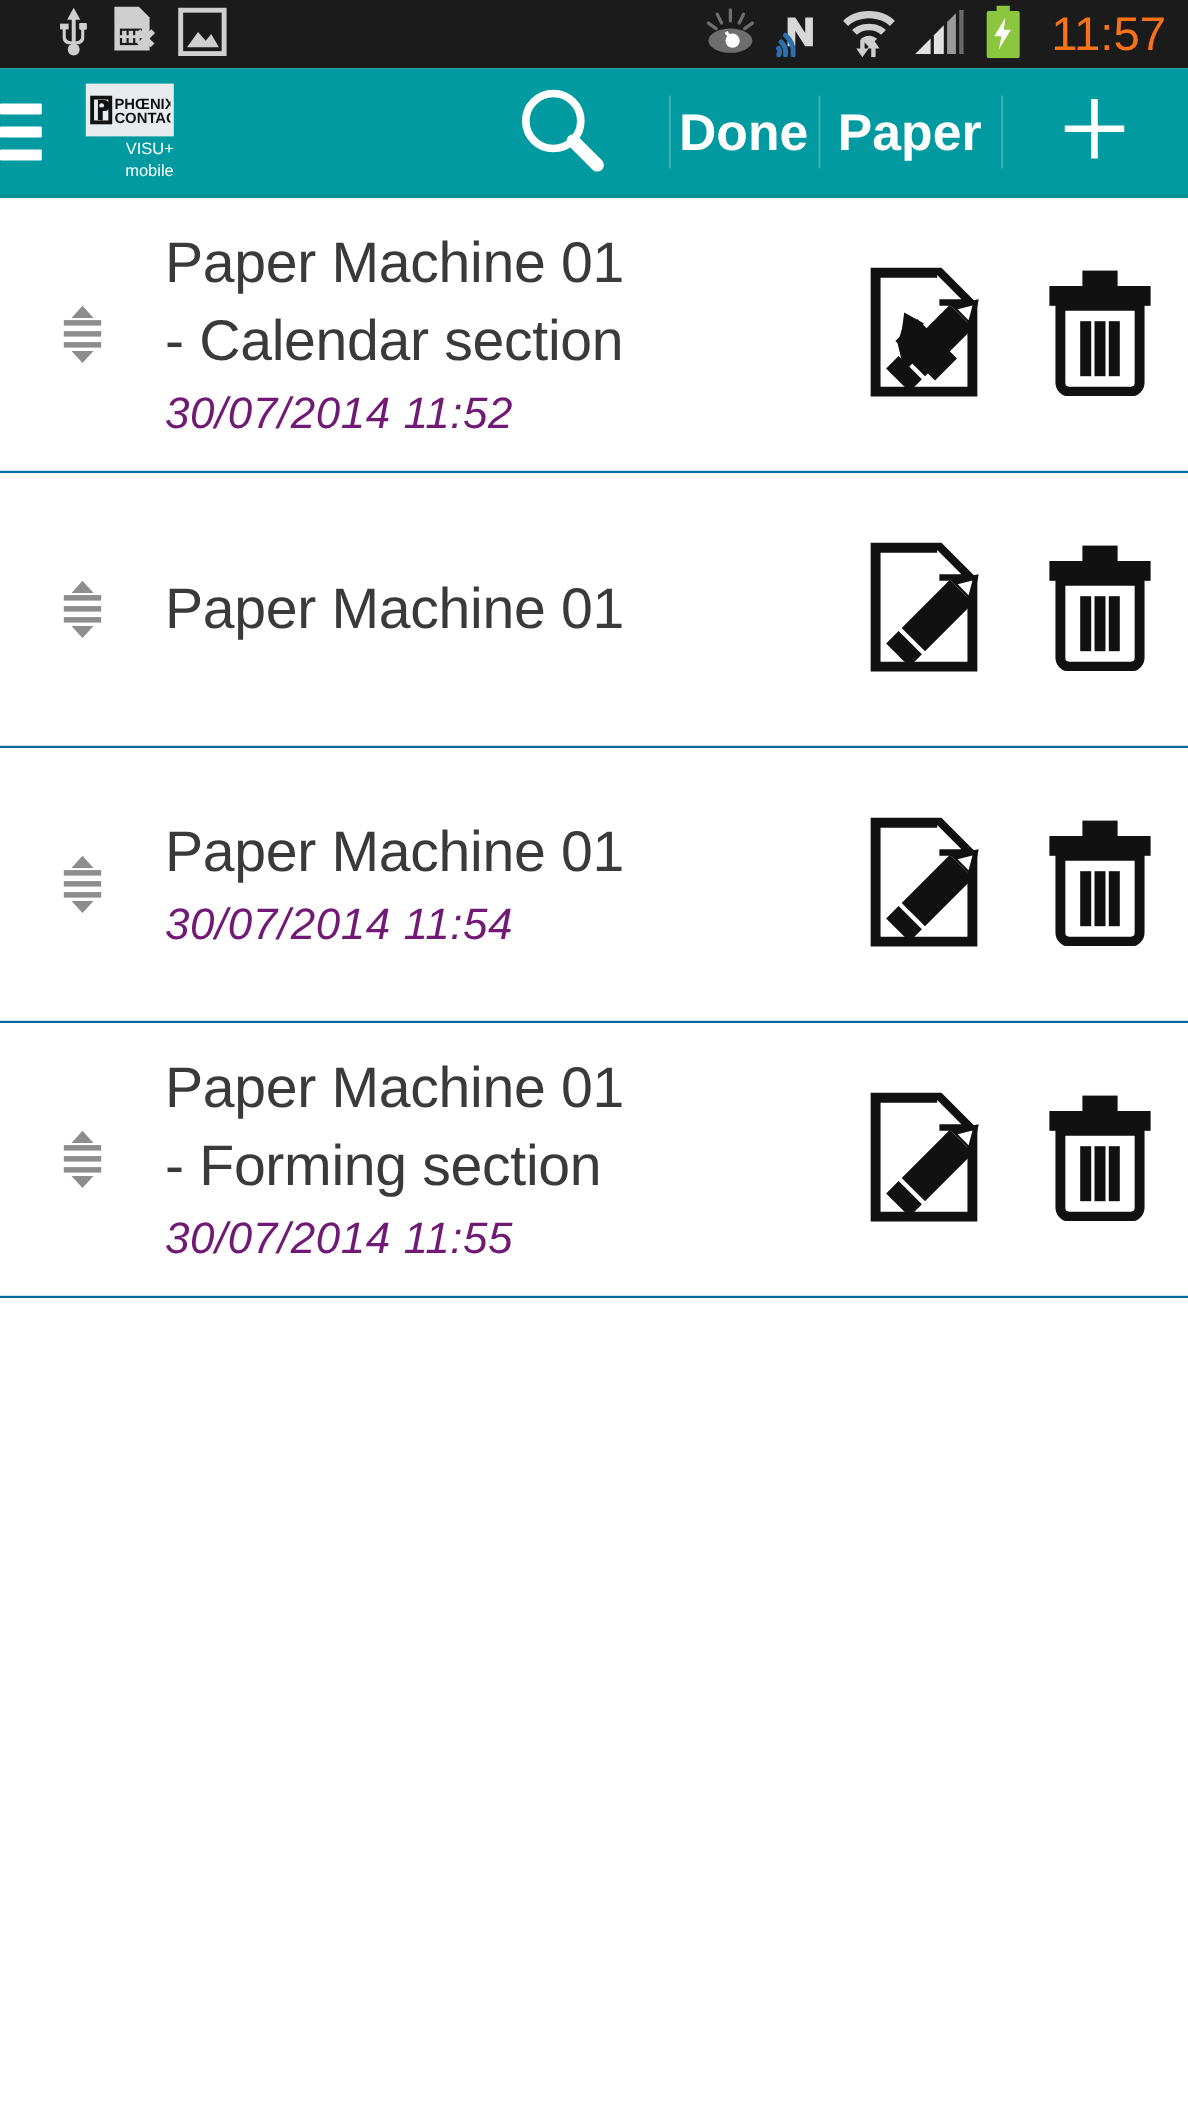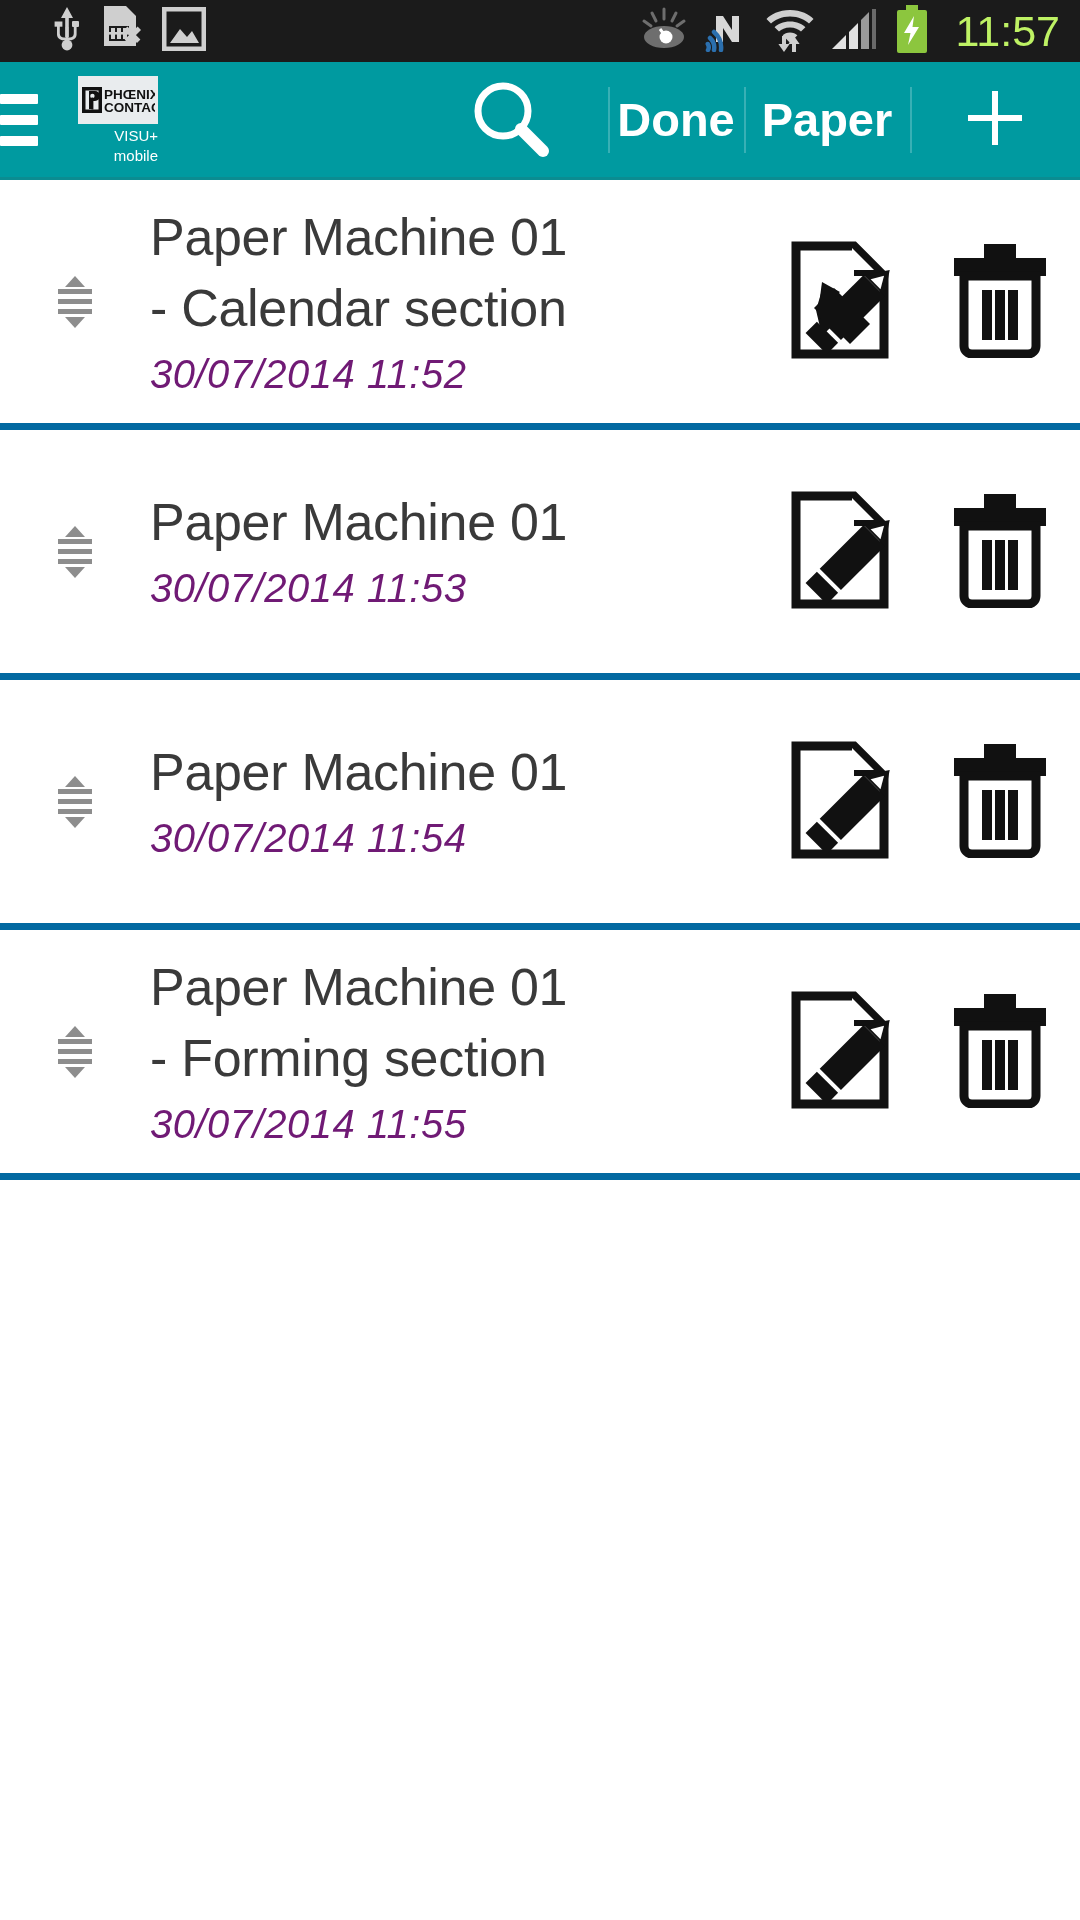--- a/index.html
+++ b/index.html
@@ -14,21 +14,21 @@
   
   .statusbar{
     position:relative; height:62px; width:100%;
     background:#1b1b1b;
     display:flex; align-items:center;
   }
   .sb-left{ display:flex; align-items:center; gap:20px; margin-left:52px; }
   .sb-right{ display:flex; align-items:center; gap:16px; margin-left:auto; margin-right:20px; }
   .sb-ic{ display:block; }
   .sb-clock{
-    color:#bef264; font-size:43px; letter-spacing:0px;
+    color:#f97316; font-size:43px; letter-spacing:0px;
     font-family:"Liberation Sans", sans-serif; font-weight:400;
     margin-left:10px; line-height:62px;
   }
 
   
   .appbar{
     position:relative; height:118px; width:100%;
     background:#009aa0;
     display:flex; align-items:center;
     border-bottom:3px solid #0b8c91;
@@ -67,21 +67,21 @@
   .ab-search{ width:196px; }
   .ab-done{ width:136px; font-size:47px; font-weight:700; }
   .ab-sort{ width:166px; font-size:47px; font-weight:700; }
   .ab-plus{ width:170px; }
 
   
   .list{ width:100%; background:#ffffff; }
   .row{
     position:relative; width:100%; height:250px;
     display:flex; align-items:center;
-    border-bottom:7px solid #0369a1;
+    border-bottom:2px solid #0369a1;
     background:#ffffff;
   }
   .row-handle{
     width:150px; flex:0 0 150px;
     display:flex; align-items:center; justify-content:center;
     cursor:grab;
   }
   .row-text{ flex:1 1 auto; min-width:0; padding-right:10px; }
   .row-title{
     font-size:52px; line-height:71px; color:#3a3a3a; font-weight:400;
@@ -329,21 +329,20 @@
         <svg width="50" height="60" viewBox="0 0 50 60">
           <path d="M25 4 L35 15 L15 15 Z" fill="#8d8d8d"></path>
           <rect x="8" y="17" width="34" height="5" fill="#8d8d8d"></rect>
           <rect x="8" y="27" width="34" height="5" fill="#8d8d8d"></rect>
           <rect x="8" y="37" width="34" height="5" fill="#8d8d8d"></rect>
           <path d="M25 56 L35 45 L15 45 Z" fill="#8d8d8d"></path>
         </svg>
       </div>
       <div class="row-text">
         <div class="row-title">Paper Machine 01</div>
-        <div class="row-date">30/07/2014  11:53</div>
       </div>
       <div class="row-actions">
         <div class="act">
           <span>
             <svg width="104" height="120" viewBox="0 0 104 120">
               <path d="M8 6 H66 L96 36 V114 H8 Z" fill="none" stroke="#111" stroke-width="9"></path>
               <path d="M66 6 V36 H96 Z" fill="#111"></path>
               <path d="M64 8 L64 30 L86 30 Z" fill="#fff"></path>
               <g transform="rotate(45 60 76)">
                 <rect x="42" y="36" width="30" height="62" fill="#111"></rect>

